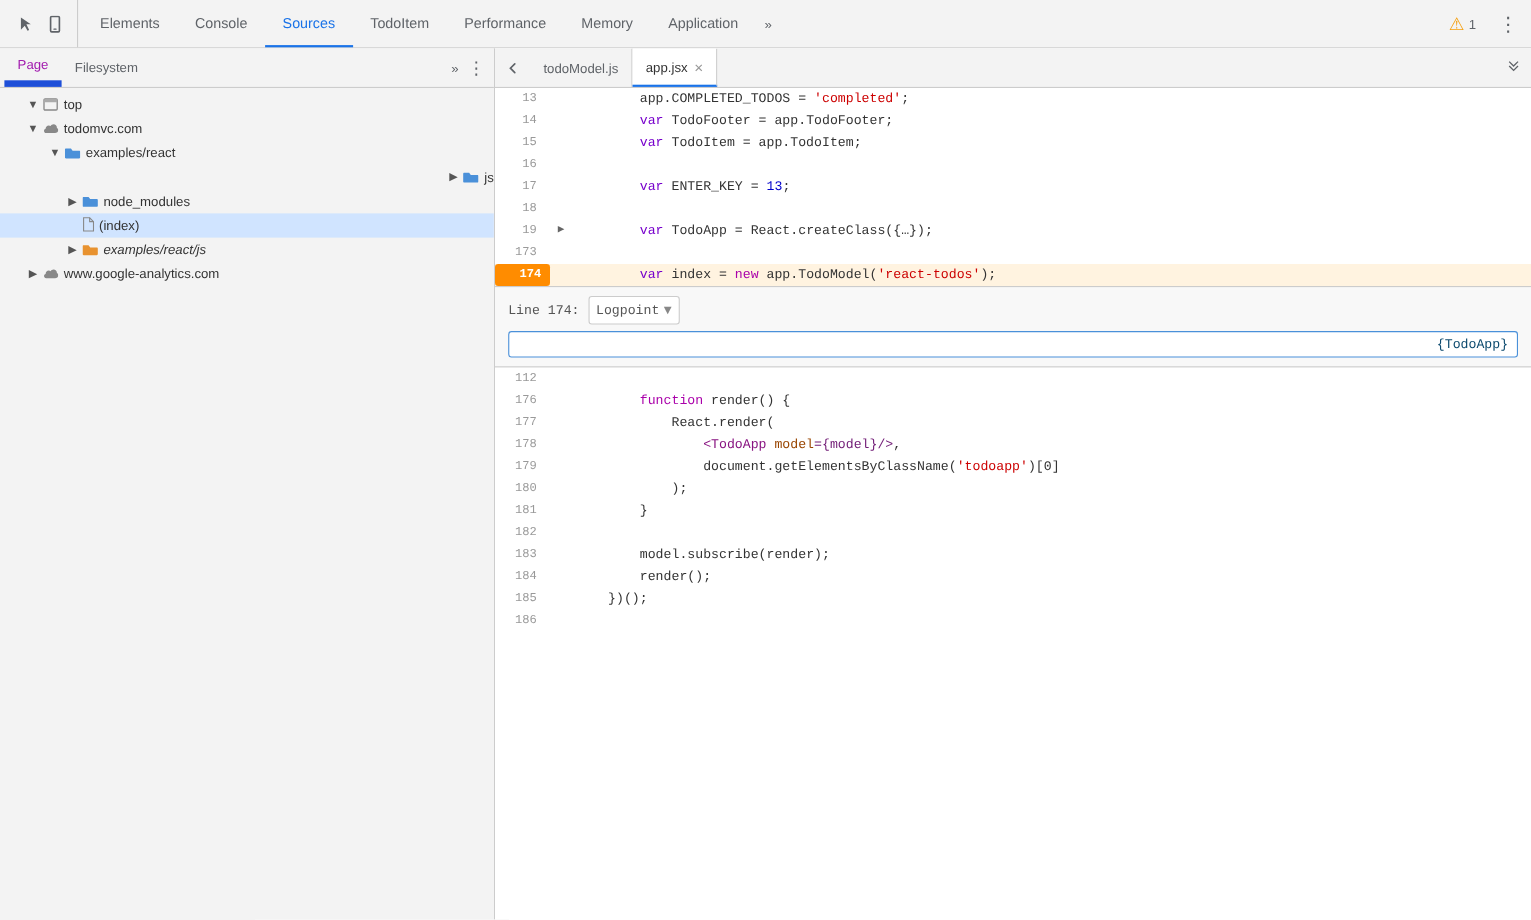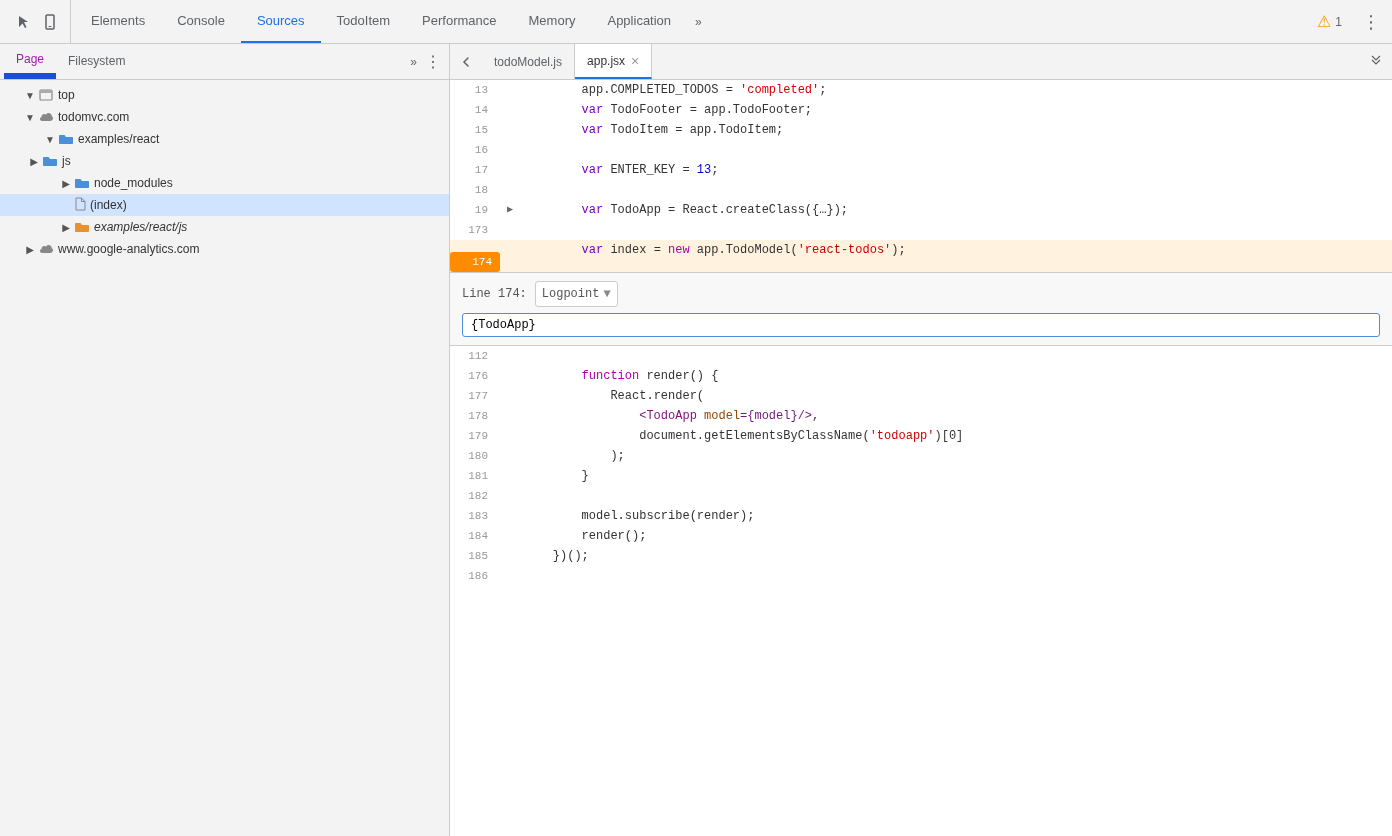--- a/index.html
+++ b/index.html
@@ -284,22 +284,23 @@
       font-size: 12px;
     }
     .logpoint-input {
       width: 100%;
       padding: 4px 8px;
       border: 1px solid #4a90d9;
       border-radius: 3px;
       font-family: 'Courier New', monospace;
       font-size: 12px;
       background: #fff;
-      color: #000000;
+      color: #0c4a6e;
       outline: none;
+      text-align: right;
     }
   </style>
 </head>
 <body>
 
 <div class="devtools-toolbar">
   <div class="toolbar-icons">
     <button class="toolbar-icon-btn">
       <svg width="16" height="16" viewBox="0 0 16 16" fill="none">
         <path d="M3 2L3 13L6.5 9.5L9 14L10.5 13.2L8 8L12 8L3 2Z" fill="#5f6368"></path>
@@ -386,21 +387,21 @@
       <div class="tree-item" style="padding-left:44px;">
         <span class="tree-arrow expanded"></span>
         <span class="folder-icon folder-blue">
           <svg width="14" height="12" viewBox="0 0 14 12" fill="none">
             <path d="M1 2H5.5L7 4H13C13.55 4 14 4.45 14 5V10C14 10.55 13.55 11 13 11H1C0.45 11 0 10.55 0 10V3C0 2.45 0.45 2 1 2Z" fill="#4a90d9"></path>
           </svg>
         </span>
         <span class="tree-label">examples/react</span>
       </div>
 
-      <div class="tree-item" style="padding-left:28px;">
+      <div class="tree-item" style="padding-left:64px;justify-content:flex-end;">
         <span class="tree-arrow collapsed"></span>
         <span class="folder-icon folder-blue">
           <svg width="14" height="12" viewBox="0 0 14 12" fill="none">
             <path d="M1 2H5.5L7 4H13C13.55 4 14 4.45 14 5V10C14 10.55 13.55 11 13 11H1C0.45 11 0 10.55 0 10V3C0 2.45 0.45 2 1 2Z" fill="#4a90d9"></path>
           </svg>
         </span>
         <span class="tree-label">js</span>
       </div>
 
       <div class="tree-item" style="padding-left:60px;">
@@ -504,21 +505,21 @@
           <span class="line-num">19</span>
           <span class="line-arrow">▶</span>
           <span class="line-content"><span style="color:#333">        </span><span style="color:#7700cc">var</span><span style="color:#333"> TodoApp = React.</span><span style="color:#333">createClass</span><span style="color:#333">({…});</span></span>
         </div>
         <div class="code-line">
           <span class="line-num">173</span>
           <span class="line-arrow"></span>
           <span class="line-content"></span>
         </div>
         <div class="code-line" style="background: rgb(255, 243, 224);">
-          <span class="line-num" style="background: rgb(255, 140, 0); color: rgb(255, 255, 255); padding: 0px 8px; border-radius: 3px; min-width: 50px; text-align: right; font-weight: normal; margin-top: 12px;">174</span>
+          <span class="line-num" style="background: rgb(255, 140, 0); color: rgb(255, 255, 255); padding: 0px 8px; border-radius: 3px; min-width: 50px; text-align: right; font-weight: bold;">174</span>
           <span class="line-arrow"></span>
           <span class="line-content"><span style="color:#333">        </span><span style="color:#7700cc">var</span><span style="color:#333"> index = </span><span style="color:#aa00aa">new</span><span style="color:#333"> app.</span><span style="color:#333">TodoModel</span><span style="color:#333">(</span><span style="color:#cc0000">'react-todos'</span><span style="color:#333">);</span></span>
         </div>
         <div class="logpoint-panel"><div class="logpoint-header">
             <span>Line 174:</span>
             <div class="logpoint-dropdown">
               <span>Logpoint</span>
               <span style="color:#888">▼</span>
             </div>
           </div><input class="logpoint-input" type="text" value="{TodoApp}" style=""></div>

